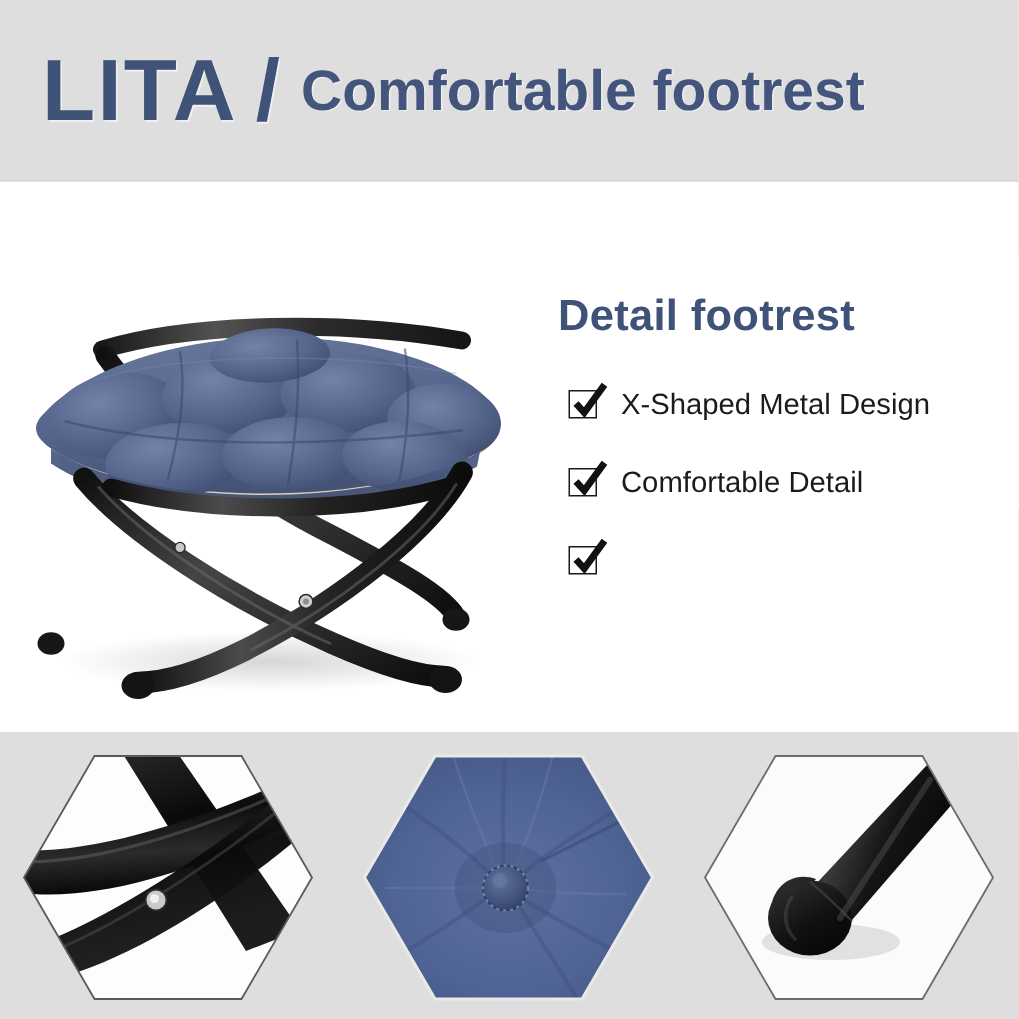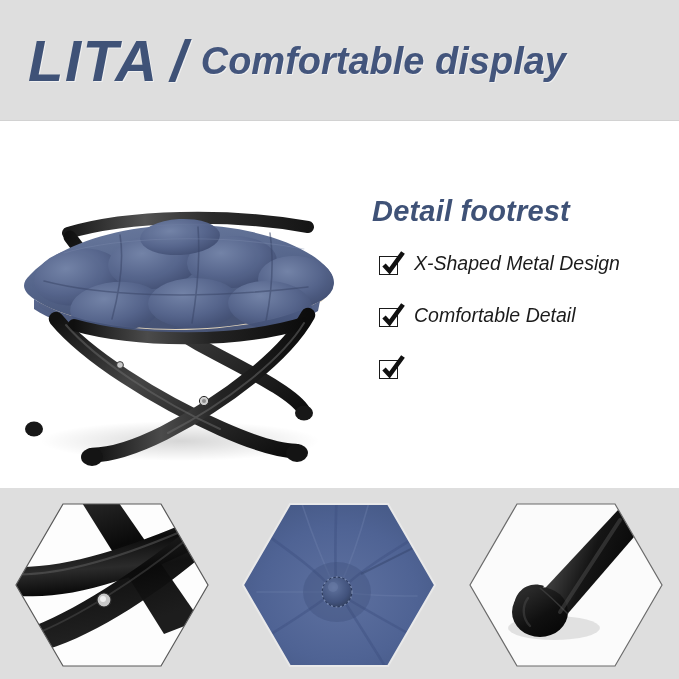--- a/index.html
+++ b/index.html
@@ -12,21 +12,20 @@
     overflow: hidden;
     background: #ffffff;
     font-family: "Liberation Sans", sans-serif;
     -webkit-font-smoothing: antialiased;
   }
   #page {
     position: relative;
     width: 679px;
     height: 532px;
     background: #a3a3a3;
-    font-style: italic;
   }
 
   
   .header-band {
     position: absolute;
     left: 0;
     top: 0;
     width: 679px;
     height: 121px;
     background: #dedede;
@@ -108,21 +107,21 @@
     margin: 0 0 26px 6px;
     text-shadow: 0.5px 0.5px 0 rgba(255,255,255,0.4);
   }
   .feature-list {
     list-style: none;
     margin: 0;
     padding: 0;
   }
   .feature-item {
     display: flex;
-    align-items: flex-start;
+    align-items: flex-end;
     margin-bottom: 26px;
     height: 26px;
     padding-left: 13px;
   }
   .checkbox-icon {
     position: relative;
     width: 22px;
     height: 22px;
     flex: 0 0 22px;
     margin-right: 13px;
@@ -180,21 +179,21 @@
 </style>
 </head>
 <body>
 
 <div id="page">
 
   <div class="header-band">
     <div class="header-inner">
       <span class="brand">LITA</span>
       <span class="brand-slash">/</span>
-      <span class="header-tagline">Comfortable display</span>
+      <span class="header-tagline">Comfortable footrest</span>
     </div>
   </div>
 
   <div class="main-area">
 
     <div class="product-photo">
       <svg width="350" height="350" viewBox="0 0 350 350">
         <defs>
           <linearGradient id="cushTop" x1="0" y1="0" x2="0.3" y2="1">
             <stop offset="0%" stop-color="#6a7a9e"></stop>

